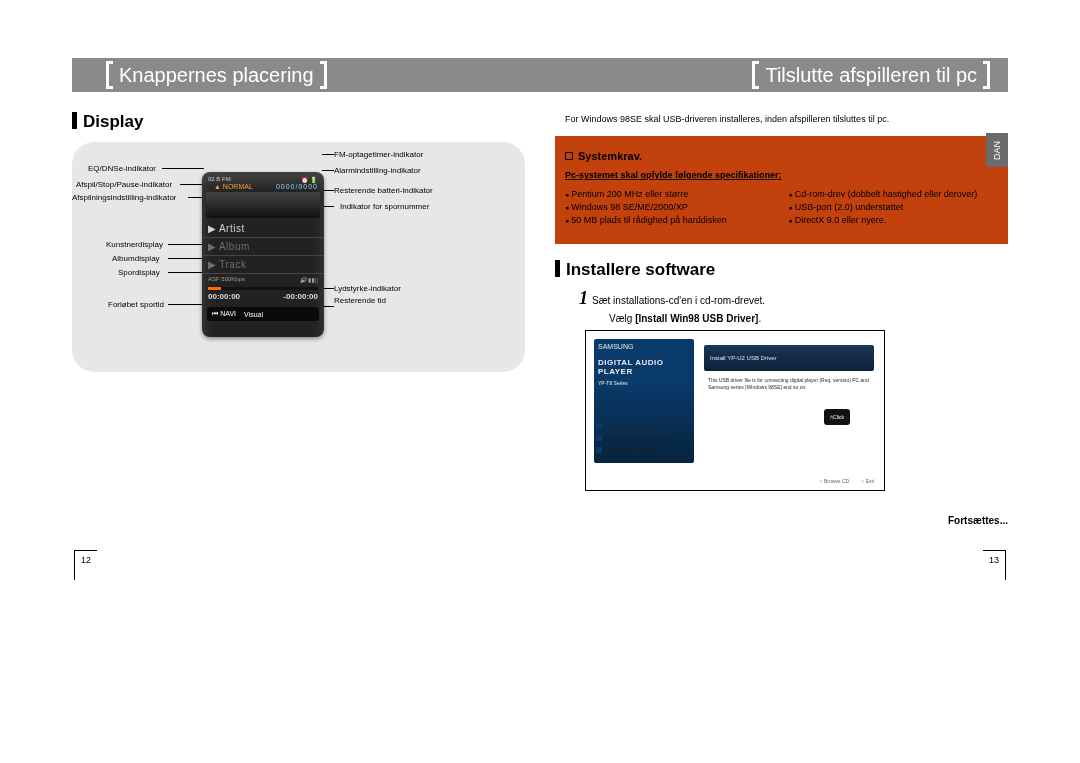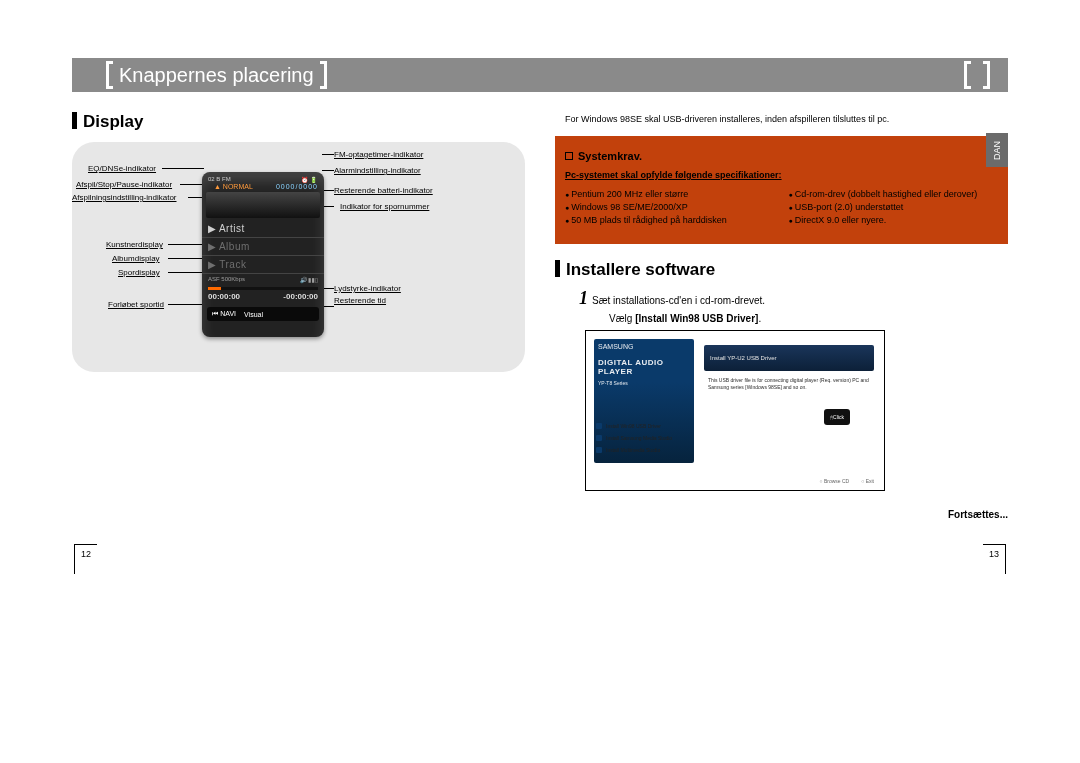--- a/index.html
+++ b/index.html
@@ -16,21 +16,21 @@
   .bracket.right::before { border-left:none; border-right:3px solid #fff; }
   
   .content-row { display: flex; gap: 30px; margin-top: 12px; }
   .col { flex: 1 1 50%; }
   
   .section-title { font-size: 17px; font-weight: bold; margin: 8px 0 8px 0; }
   .section-title .pipe { display:inline-block; width:5px; height:17px; background:#000; margin-right:6px; vertical-align:-2px; }
   
   
   .diagram-panel { background: #e7e7e7; border-radius: 22px; height: 230px; position: relative; margin-top: 10px; padding: 14px 10px; }
-  .label-small { font-size: 8px; color:#000; position:absolute; white-space:nowrap;text-decoration:underline; }
+  .label-small { font-size: 8px; color:#000; position:absolute; white-space:nowrap; }
   .ptr-line { position:absolute; background:#000; }
   
   
   .device { position:absolute; left:130px; top:30px; width:122px; height:165px; background:#222; border-radius:8px; box-shadow: inset 0 10px 14px rgba(255,255,255,0.15), 0 2px 4px rgba(0,0,0,0.4); color:#bdbdbd; font-size:6px; overflow:hidden;}
   .dev-top { display:flex; justify-content:space-between; padding:4px 6px 0 6px; font-size:6px; color:#ccc;}
   .dev-row { display:flex; justify-content:space-between; align-items:center; padding:0 6px; font-size:6px;}
   .dev-mode { color:#ff9a3c; font-size:7px; padding-left:6px;}
   .dev-counter { color:#8ad3ff; letter-spacing:1px; font-size:7px;}
   .dev-line { border-bottom:1px solid #444; padding:3px 6px;}
   .dev-item { font-family: 'Arial Black', Arial, sans-serif; font-size:10px; color:#d0d0d0; letter-spacing:0.5px;}
@@ -66,38 +66,39 @@
   .inst-left .sub { font-size:5px; padding: 0 4px;}
   .inst-right-top { position:absolute; left:118px; top:14px; right:10px; height:26px; background:linear-gradient(180deg,#1a355a,#0c2038); border-radius:2px; color:#e3e3e3; font-size:6px; display:flex; align-items:center; padding:0 6px;}
   .inst-text { position:absolute; left:122px; top:46px; right:14px; font-size:5px; color:#2c2c2c; line-height:1.3;}
   .inst-click { position:absolute; right:34px; top:78px; width:26px; height:16px; background:#111; color:#fff; font-size:5px; display:flex; align-items:center; justify-content:center; border-radius:3px;}
   .inst-menu { position:absolute; left:10px; top:86px; font-size:5px; color:#222; }
   .inst-menu div { margin:6px 0; display:flex; gap:4px;}
   .inst-menu .dot { width:6px; height:6px; background:#0a3a6a; border-radius:1px; display:inline-block;}
   .inst-foot { position:absolute; bottom:6px; right:10px; font-size:5px; color:#666; display:flex; gap:12px;}
   .inst-foot span::before{content:"○ "; font-size:5px;}
   
-  .continued { text-align:right; font-size:10px; font-weight:bold; margin-top:18px;}
+  .continued { text-align:right; font-size:10px; font-weight:bold; margin-top:24px;}
   
   .page-nums { display:flex; justify-content:space-between; margin-top:24px; padding:0 2px;gap:24px;}
   .page-nums span { font-size:9px; border-left:1px solid #000; border-top:1px solid #000; padding:4px 6px 0 6px; height:30px;}
   .page-nums .right { border-left:none; border-right:1px solid #000;}
 </style>
 </head>
 <body>
 
 <div class="page">
   <div class="header-bar">
     <div class="header-left">
       <span class="bracket"></span>
       <span class="header-title">Knappernes placering</span>
       <span class="bracket right"></span>
     </div>
     <div class="header-right">
       <span class="bracket"></span>
+      <span class="header-title">Tilslutte afspilleren til pc</span>
       <span class="bracket right"></span>
     </div>
   </div>
 
   <div class="content-row">
 
     <div class="col">
       <div class="section-title">
         <span class="pipe"></span><span>Display</span>
       </div>

